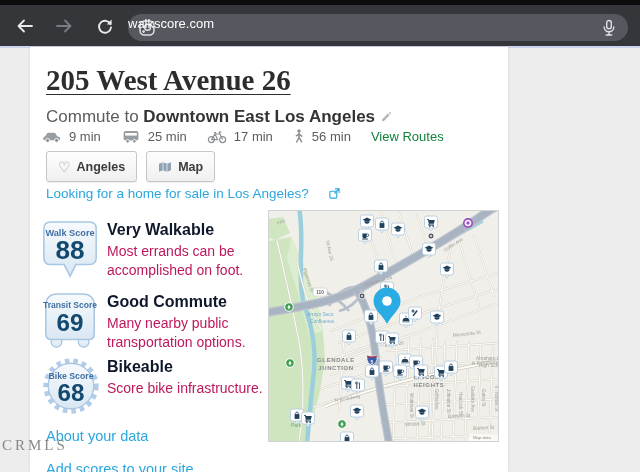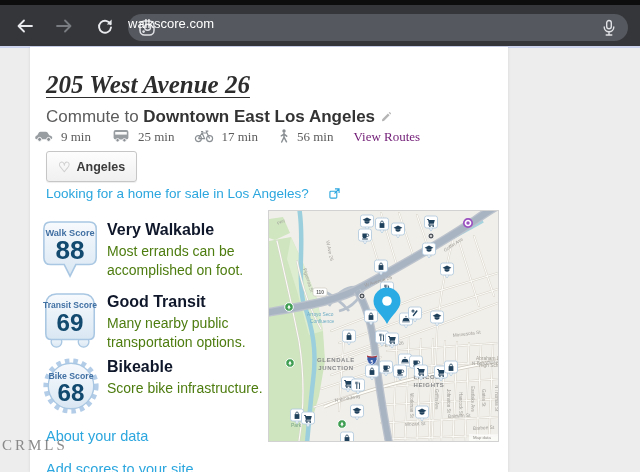--- a/index.html
+++ b/index.html
@@ -7,39 +7,39 @@
     font-family:"Liberation Sans",sans-serif;-webkit-font-smoothing:antialiased;}
   
   .topbar{position:absolute;left:0;top:0;right:0;height:46px;background:#35363a;border-top:5px solid #0d0d0d;box-sizing:border-box;}
   .topbar-line{position:absolute;left:0;top:46px;right:0;height:2px;background:#ccd4ee;}
   .navbtn{position:absolute;top:9px;width:24px;height:24px;display:flex;align-items:center;justify-content:center;cursor:pointer;}
   .urlpill{position:absolute;left:128px;right:12px;top:9px;height:27px;background:#55585e;border-radius:14px;}
   .urltext{position:absolute;left:0;right:0;top:2px;text-align:left;color:#ffffff;font-size:13px;}
   .pill-ic{position:absolute;top:5px;width:18px;height:18px;}
   
   .sheet{position:absolute;left:30px;top:47px;width:478px;bottom:0;background:#fff;box-shadow:0 0 3px rgba(0,0,0,.10);}
-  .addr{position:absolute;left:16px;top:24px;font-family:"Liberation Serif",serif;font-weight:bold;font-size:25px;color:#2d2d2d;
-    text-decoration:underline;text-decoration-thickness:1px;text-underline-offset:4px;font-style:italic;}
+  .addr{position:absolute;left:16px;top:17px;font-family:"Liberation Serif",serif;font-weight:bold;font-size:29px;color:#2d2d2d;
+    text-decoration:underline;text-decoration-thickness:1px;text-underline-offset:4px;}
   .subt{position:absolute;left:16px;top:42px;font-size:15px;color:#949494;}
   .subt .zip{color:#6b6b6b;text-decoration:underline;text-underline-offset:3px;cursor:pointer;}
   .commute{position:absolute;left:16px;top:60px;font-size:17px;color:#5c5c5c;}
   .commute b{color:#333;}
-  .modes{position:absolute;left:4px;top:82px;display:flex;align-items:flex-start;gap:7px;font-size:13px;color:#5c5c5c;font-family:Liberation Serif, serif;}
+  .modes{position:absolute;left:12px;top:82px;display:flex;align-items:flex-end;gap:7px;font-size:13px;color:#5c5c5c;}
   .modes .gap{width:6px;}
-  .viewroutes{color:#701a75;cursor:pointer;}
+  .viewroutes{color:#15803d;cursor:pointer;}
   .btnrow{position:absolute;left:16px;top:104px;display:flex;gap:9px;}
   .btn{height:29px;display:flex;align-items:center;gap:6px;padding:0 11px;font-size:12.5px;font-weight:bold;color:#3c3c3c;
     background:linear-gradient(#fdfdfd,#f0f0f0);border:1px solid #c6c6c6;border-radius:3px;box-shadow:0 1px 1px rgba(0,0,0,.07);cursor:pointer;white-space:nowrap;}
   .heart{color:#cfcfcf;font-size:14px;line-height:1;}
   .homelink{position:absolute;left:16px;top:139px;font-size:13.5px;color:#2ba6de;display:flex;align-items:center;gap:20px;cursor:pointer;}
   
   .scorerow{position:absolute;left:10px;width:240px;}
   .scorerow .badge{position:absolute;left:0;top:0;}
   .scorerow .stitle{position:absolute;left:67px;top:2px;font-size:16px;font-weight:bold;color:#0f172a;}
-  .scorerow .sdesc{position:absolute;left:67px;top:23px;width:160px;font-size:14px;line-height:19px;color:#4d7c0f;}
+  .scorerow .sdesc{position:absolute;left:67px;top:23px;width:160px;font-size:14px;line-height:19px;color:#be185d;}
   .blink{position:absolute;left:16px;font-size:14.5px;color:#2ba6de;cursor:pointer;}
   
   .map{position:absolute;left:268px;top:210px;width:229px;height:230px;border:1px solid #d2d2d2;box-sizing:content-box;background:#f1efe9;cursor:grab;}
   .map svg{display:block;}
   .watermark{position:absolute;left:2px;top:437px;font-family:"Liberation Serif",serif;font-size:15px;letter-spacing:3px;
     color:rgba(110,110,110,.8);z-index:5;}
   svg text{font-family:"Liberation Sans",sans-serif;}
 </style>
 </head>
 <body>
@@ -132,20 +132,27 @@
       <span>56 min</span>
         <span class="gap"></span>
       <span class="viewroutes">View Routes</span>
     </div>
 
     <div class="btnrow">
       <div class="btn">
         <span class="heart">♡</span>
         <span>Angeles</span>
       </div>
+      <div class="btn">
+        <svg width="14" height="12" viewBox="0 0 14 12">
+          <path d="M1,2.8 L5,1.2 L9,2.8 L13,1.2 V9.2 L9,10.8 L5,9.2 L1,10.8 Z" fill="#8fa2b3"></path>
+          <path d="M5,1.2 V9.2 M9,2.8 V10.8" stroke="#fff" stroke-width="0.7"></path>
+        </svg>
+        <span>Map</span>
+      </div>
     </div>
 
     <div class="homelink">
       <span>Looking for a home for sale in Los Angeles?</span>
       <svg width="11" height="11" viewBox="0 0 12 12">
         <rect x="1" y="3.5" width="7.5" height="7.5" rx="1" fill="none" stroke="#2ba6de" stroke-width="1.2"></rect>
         <path d="M6.5,1 H11 V5.5 M11,1 L6,6" fill="none" stroke="#2ba6de" stroke-width="1.2"></path>
       </svg>
     </div>
 
@@ -160,21 +167,21 @@
     </div>
 
     <div class="scorerow" style="top:244px">
       <svg class="badge" width="62" height="62" viewBox="0 0 64 64">
         <circle cx="17" cy="52.5" r="5.5" fill="url(#badgeGrad)" stroke="#a9c7e2" stroke-width="1.4"></circle>
         <circle cx="45" cy="52.5" r="5.5" fill="url(#badgeGrad)" stroke="#a9c7e2" stroke-width="1.4"></circle>
         <path d="M6,13 Q7,3.5 17,3 H45 Q55,3.5 56,13 V44 Q56,50 50,50 H12 Q6,50 6,44 Z" fill="url(#badgeGrad)" stroke="#a9c7e2" stroke-width="1.6"></path>
         <text x="31" y="17.5" text-anchor="middle" font-size="8.8" font-weight="bold" fill="#4170a3">Transit Score</text>
         <text x="31" y="41" text-anchor="middle" font-size="25" font-weight="bold" fill="#12496f">69</text>
       </svg>
-      <div class="stitle">Good Transit</div>
+      <div class="stitle">Good Commute</div>
       <div class="sdesc">Many nearby public transportation options.</div>
     </div>
 
     <div class="scorerow" style="top:309px">
       <svg class="badge" width="62" height="62" viewBox="0 0 64 64">
         <circle cx="32" cy="31" r="25.5" fill="none" stroke="#b3cde8" stroke-width="6" stroke-dasharray="4.6 4.1"></circle>
         <circle cx="32" cy="31" r="23.5" fill="url(#badgeGrad)" stroke="#a9c7e2" stroke-width="1.4"></circle>
         <text x="32" y="24" text-anchor="middle" font-size="9" font-weight="bold" fill="#4170a3">Bike Score</text>
         <text x="32" y="46" text-anchor="middle" font-size="25" font-weight="bold" fill="#12496f">68</text>
       </svg>

